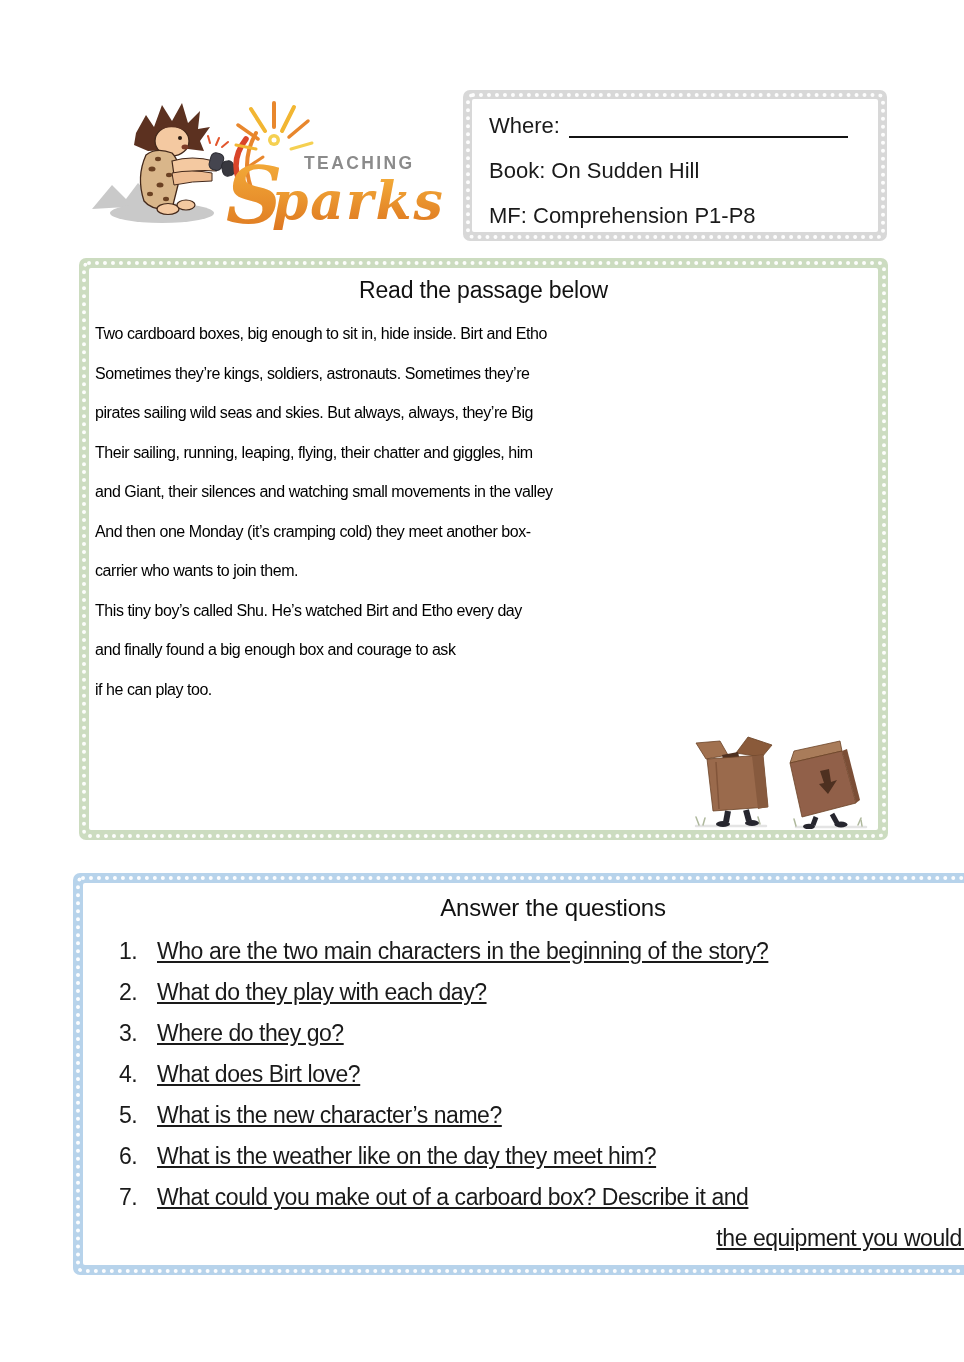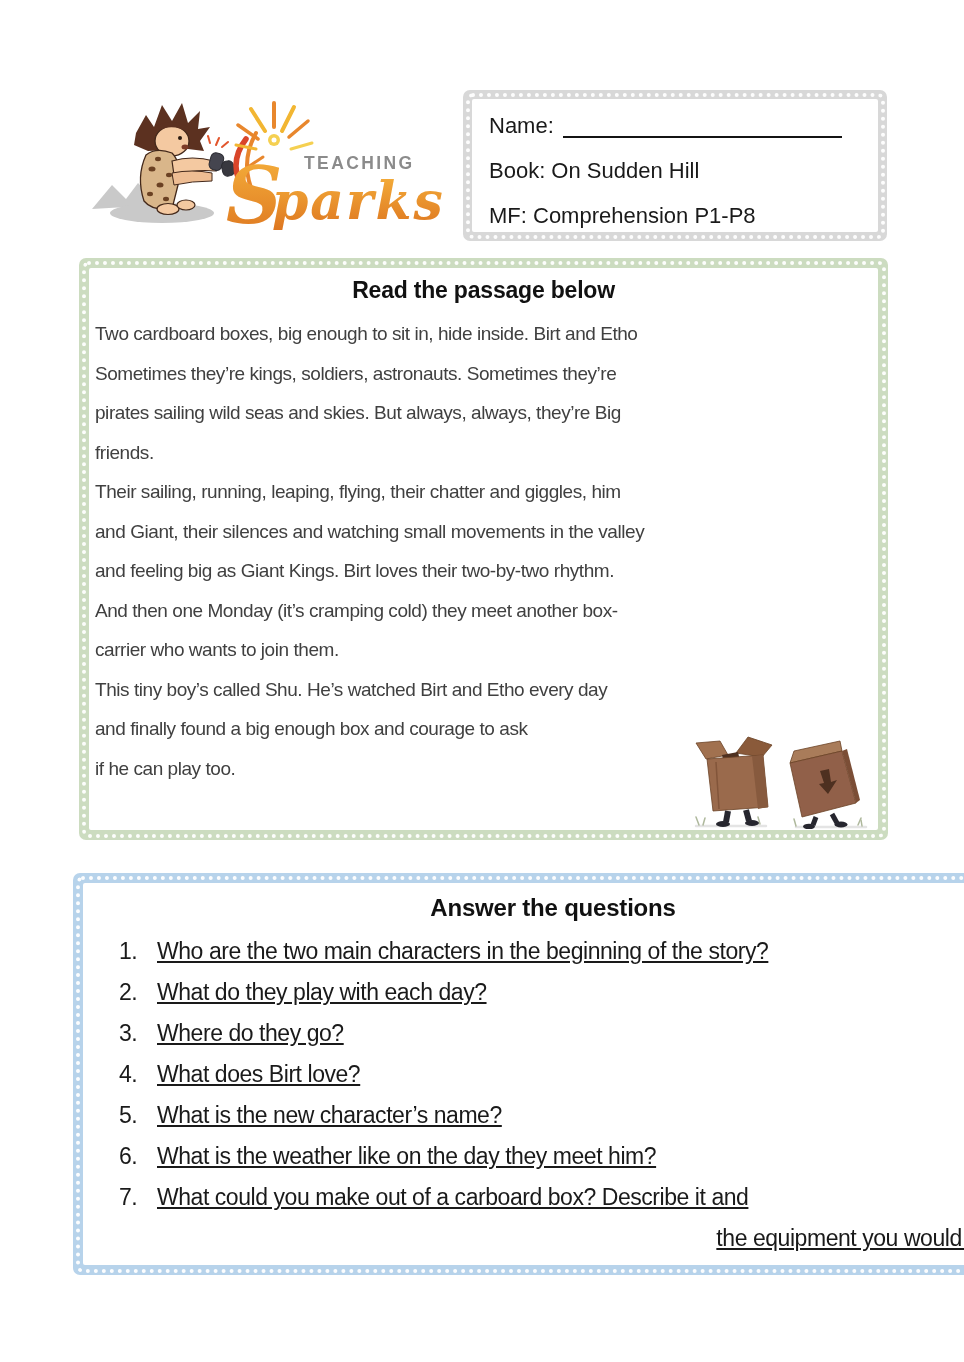--- a/index.html
+++ b/index.html
@@ -28,27 +28,27 @@
   
   .info-inner { padding: 4px 0 0 17px; font-size: 22px; }
   .info-row { height: 45px; display: flex; align-items: center; white-space: nowrap; }
   .name-underline {
     display: inline-block; width: 279px; height: 22px; margin-left: 9px;
     border-bottom: 2.5px solid #141414;
   }
 
   
   .box-title {
-    text-align: center; font-weight: bold; font-size: 23px; padding-top: 9px;
+    text-align: center; font-weight: normal; font-size: 23px; padding-top: 9px;
     letter-spacing: -0.2px; color: #111;
   }
   .passage-lines { margin-top: 10px; padding-left: 6px; }
   .p-line {
-    font-size: 19px; line-height: 39.5px; letter-spacing: -0.45px;
-    white-space: nowrap; color: #404040;
+    font-size: 16px; line-height: 39.5px; letter-spacing: -0.45px;
+    white-space: nowrap; color: #000000;
   }
   .boxes-illustration { position: absolute; right: 4px; bottom: 1px; width: 182px; height: 98px; }
 
   
   .q-title { font-size: 24px; padding-top: 11px; }
   .q-list { margin: 9px 0 0 0; padding: 0 0 0 36px; list-style: none; }
   .q-list li { font-size: 23px; line-height: 41px; letter-spacing: -0.45px; text-decoration: underline; }
   .q-num  { display: inline-block; width: 38px; white-space: nowrap; }
   .q-text { white-space: nowrap; }
   .q-cont { margin-left: 38px; white-space: nowrap; text-align: right; }
@@ -116,39 +116,37 @@
     </g>
 
     <text x="138" y="126" font-family="DejaVu Serif, serif" font-style="italic" font-weight="bold" font-size="78" fill="url(#og)">S</text>
     <text x="216" y="72" font-family="Liberation Sans, sans-serif" font-weight="bold" font-size="17.5" letter-spacing="2.4" fill="#8b8b8b">TEACHING</text>
     <text x="184" y="122" font-family="DejaVu Serif, serif" font-style="italic" font-weight="bold" font-size="52" letter-spacing="2" fill="url(#og)">parks</text>
   </svg>
 
   <div class="dotted-frame info-frame">
     <div class="frame-inner info-inner">
       <div class="info-row">
-        <span>Name:</span>
+        <span>Where:</span>
         <span class="name-underline"></span>
       </div>
       <div class="info-row">Book: On Sudden Hill</div>
       <div class="info-row">MF: Comprehension P1-P8</div>
     </div>
   </div>
 
   <div class="dotted-frame passage-frame">
     <div class="frame-inner">
       <div class="box-title">Read the passage below</div>
       <div class="passage-lines">
         <div class="p-line">Two cardboard boxes, big enough to sit in, hide inside. Birt and Etho</div>
         <div class="p-line">Sometimes they’re kings, soldiers, astronauts. Sometimes they’re</div>
         <div class="p-line">pirates sailing wild seas and skies. But always, always, they’re Big</div>
-        <div class="p-line">friends.</div>
         <div class="p-line">Their sailing, running, leaping, flying, their chatter and giggles, him</div>
         <div class="p-line">and Giant, their silences and watching small movements in the valley</div>
-        <div class="p-line">and feeling big as Giant Kings. Birt loves their two-by-two rhythm.</div>
         <div class="p-line">And then one Monday (it’s cramping cold) they meet another box-</div>
         <div class="p-line">carrier who wants to join them.</div>
         <div class="p-line">This tiny boy’s called Shu. He’s watched Birt and Etho every day</div>
         <div class="p-line">and finally found a big enough box and courage to ask</div>
         <div class="p-line">if he can play too.</div>
       </div>
 
       <svg class="boxes-illustration" viewBox="0 0 182 98">
         <g stroke-linecap="round">
           <path d="M4 95 H74" stroke="#e4e4e4" stroke-width="2.5"></path>

